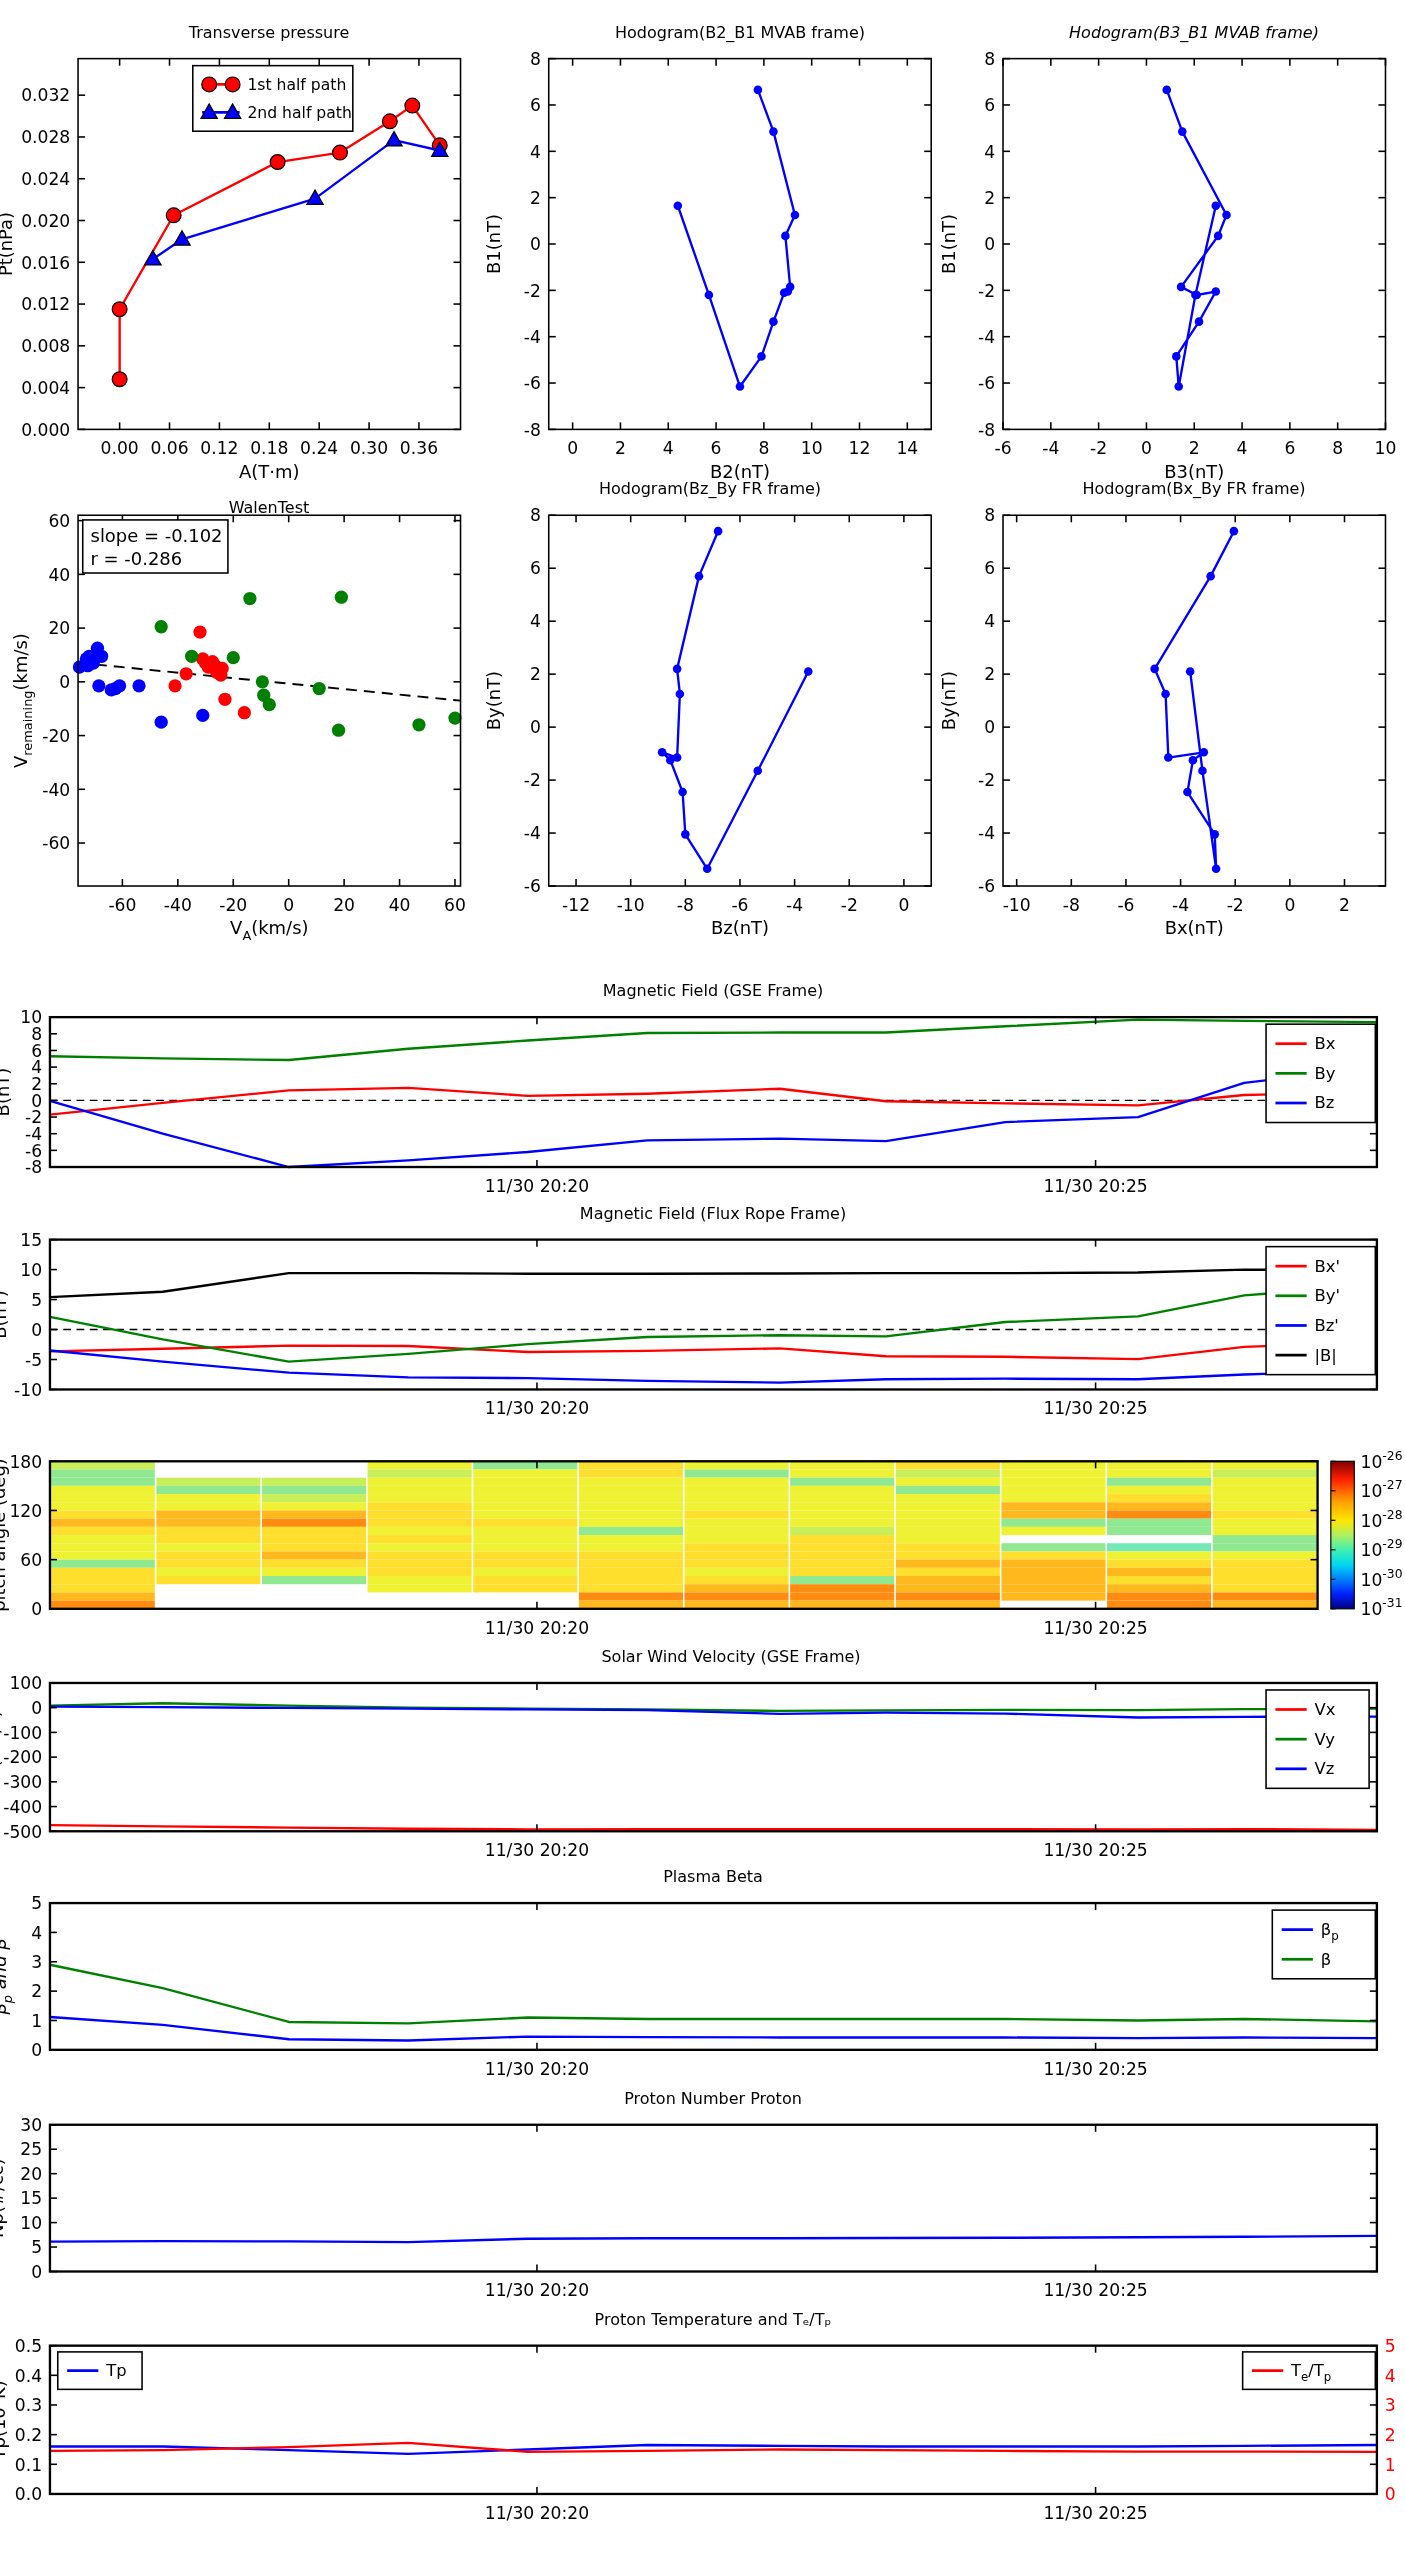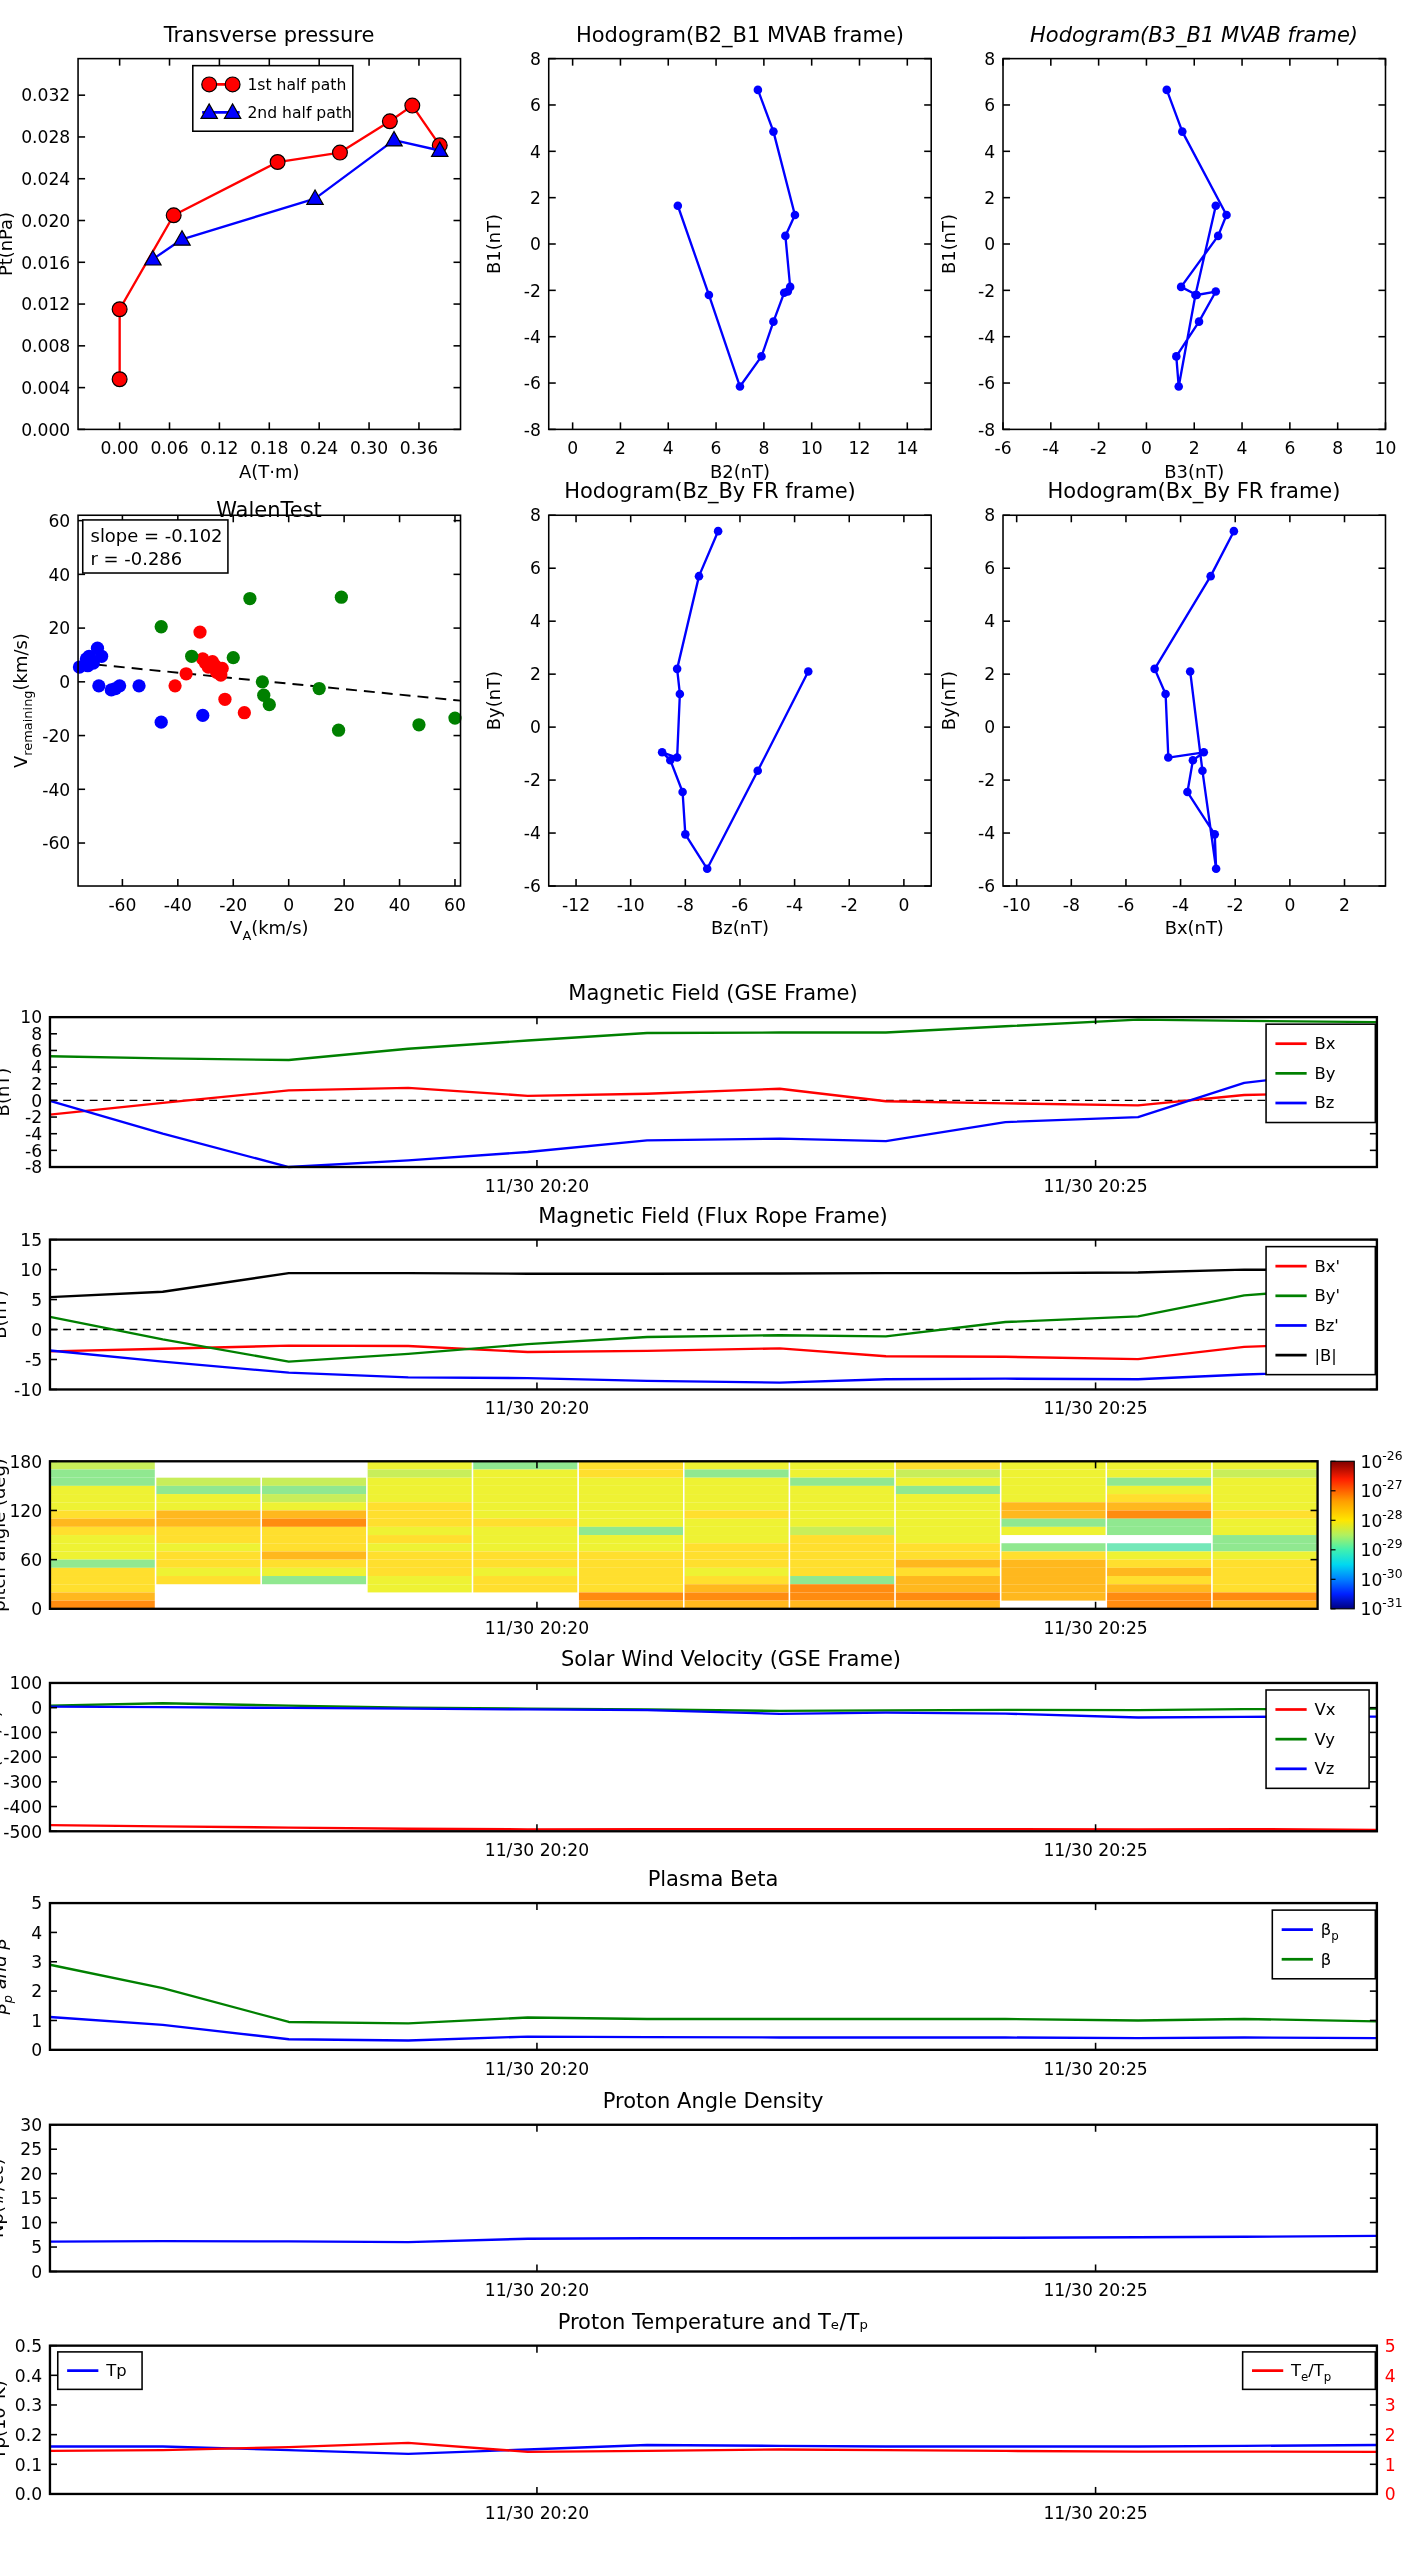--- a/index.html
+++ b/index.html
@@ -1,19 +1,19 @@
 <!DOCTYPE html>
 <html style="font-size:12.5px"><head>
 <meta charset="utf-8">
 <style>
   html,body{margin:0;padding:0;background:#fff;font-family:"DejaVu Sans",sans-serif;}
   #page{position:relative;width:1405px;height:2576px;background:#fff;overflow:hidden;}
   #fig{position:absolute;left:0;top:0;}
   svg text{font-family:"DejaVu Sans",sans-serif;}
-  .ptitle{position:absolute;transform:translateX(-50%);font-size:21px;color:#000;white-space:nowrap;}
+  .ptitle{position:absolute;transform:translateX(-50%);font-size:16px;color:#000;white-space:nowrap;}
 </style>
 </head>
 <body>
 
 <div id="page">
   <svg id="fig" width="1405" height="2576" viewBox="0 0 1800 3300">
       <defs>
         <linearGradient id="jet" x1="0" y1="0" x2="0" y2="1">
           <stop offset="0" stop-color="#7f0000"></stop>
           <stop offset="0.12" stop-color="#ff1e00"></stop>
@@ -1039,16 +1039,16 @@
   <div class="ptitle" style="left: 269px; top: 22.6px;">Transverse pressure</div>
   <div class="ptitle" style="left: 740px; top: 23px;">Hodogram(B2_B1 MVAB frame)</div>
   <div class="ptitle" style="left: 1194px; top: 22.6px; font-style: italic;">Hodogram(B3_B1 MVAB frame)</div>
   <div class="ptitle" style="left: 269px; top: 498px;">WalenTest</div>
   <div class="ptitle" style="left: 710px; top: 479px;">Hodogram(Bz_By FR frame)</div>
   <div class="ptitle" style="left: 1194px; top: 479px;">Hodogram(Bx_By FR frame)</div>
   <div class="ptitle" style="left: 713px; top: 981px;">Magnetic Field (GSE Frame)</div>
   <div class="ptitle" style="left: 713px; top: 1204px; text-align: right;">Magnetic Field (Flux Rope Frame)</div>
   <div class="ptitle" style="left: 713px; top: 1647px; margin-left: 18px;">Solar Wind Velocity (GSE Frame)</div>
   <div class="ptitle" style="left: 713px; top: 1867px;">Plasma Beta</div>
-  <div class="ptitle" style="left: 713px; top: 2089px;">Proton Angle Density</div>
+  <div class="ptitle" style="left: 713px; top: 2089px;">Proton Number Proton</div>
   <div class="ptitle" style="left: 713px; top: 2310px;">Proton Temperature and Tₑ/Tₚ</div>
 </div>
 
 
 </body></html>

